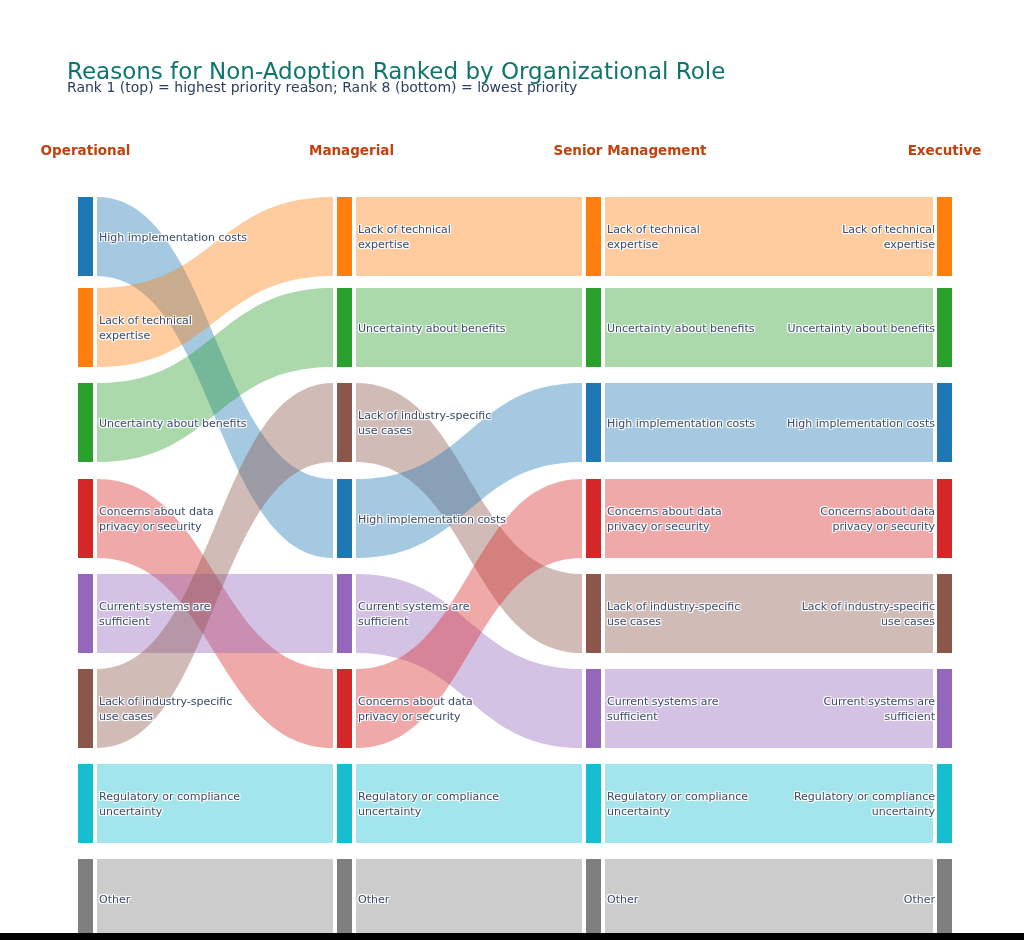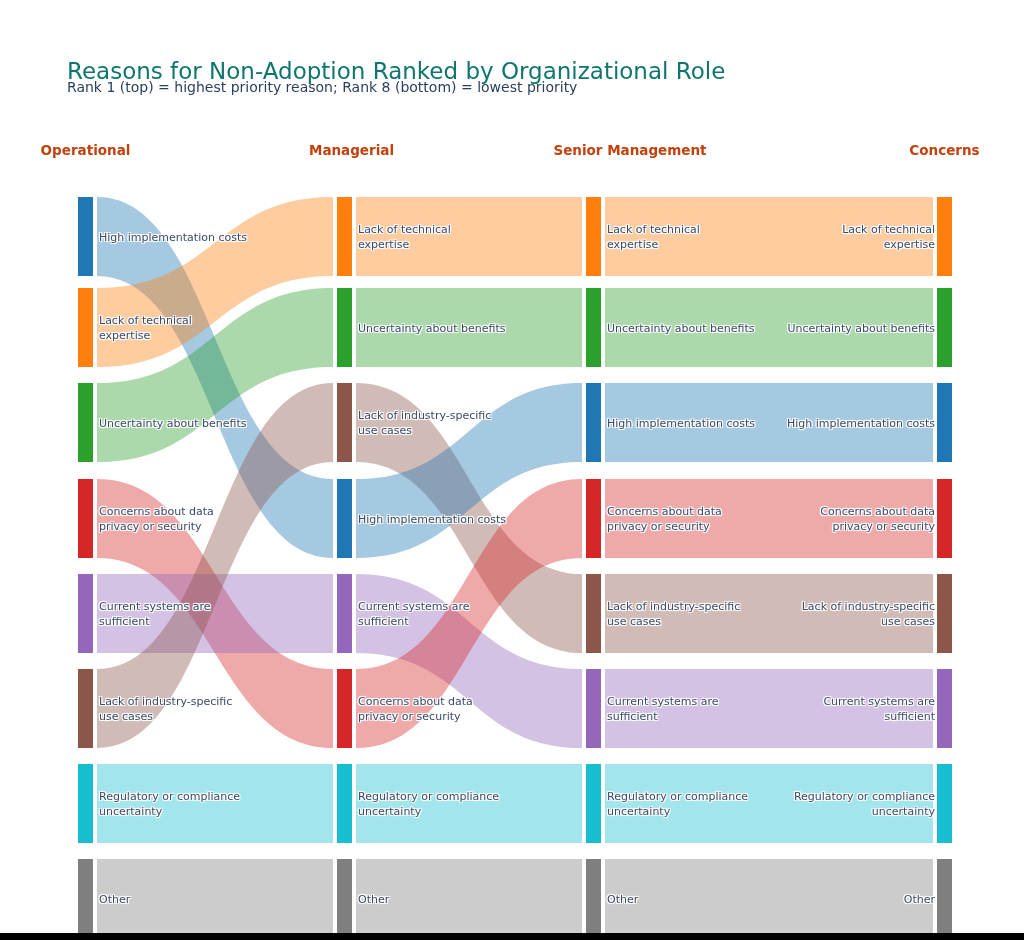--- a/index.html
+++ b/index.html
@@ -38,21 +38,21 @@
 </head>
 <body>
 
 <div class="canvas">
   <div class="title">Reasons for Non-Adoption Ranked by Organizational Role</div>
   <div class="subtitle">Rank 1 (top) = highest priority reason; Rank 8 (bottom) = lowest priority</div>
   <div id="headers">
       <div class="col-header" style="left: 85.5px;">Operational</div>
       <div class="col-header" style="left: 344.5px; margin-left: 7px;">Managerial</div>
       <div class="col-header" style="left: 610px; margin-left: 20px;">Senior Management</div>
-      <div class="col-header" style="left: 944.5px;">Concerns</div>
+      <div class="col-header" style="left: 944.5px;">Executive</div>
     </div>
   <svg id="flows" width="1024" height="940">
       <path d="M97,197 C215,197 215,479 333,479 L333,558 C215,558 215,276 97,276 Z" fill="#1f77b4" fill-opacity="0.4"></path>
       <path d="M97,288 C215,288 215,197 333,197 L333,276 C215,276 215,367 97,367 Z" fill="#ff7f0e" fill-opacity="0.4"></path>
       <path d="M97,383 C215,383 215,288 333,288 L333,367 C215,367 215,462 97,462 Z" fill="#2ca02c" fill-opacity="0.4"></path>
       <path d="M97,479 C215,479 215,669 333,669 L333,748 C215,748 215,558 97,558 Z" fill="#d62728" fill-opacity="0.4"></path>
       <path d="M97,574 C215,574 215,574 333,574 L333,653 C215,653 215,653 97,653 Z" fill="#9467bd" fill-opacity="0.4"></path>
       <path d="M97,669 C215,669 215,383 333,383 L333,462 C215,462 215,748 97,748 Z" fill="#8c564b" fill-opacity="0.4"></path>
       <path d="M97,764 C215,764 215,764 333,764 L333,843 C215,843 215,843 97,843 Z" fill="#17becf" fill-opacity="0.4"></path>
       <path d="M97,859 C215,859 215,859 333,859 L333,938 C215,938 215,938 97,938 Z" fill="#7f7f7f" fill-opacity="0.4"></path>

